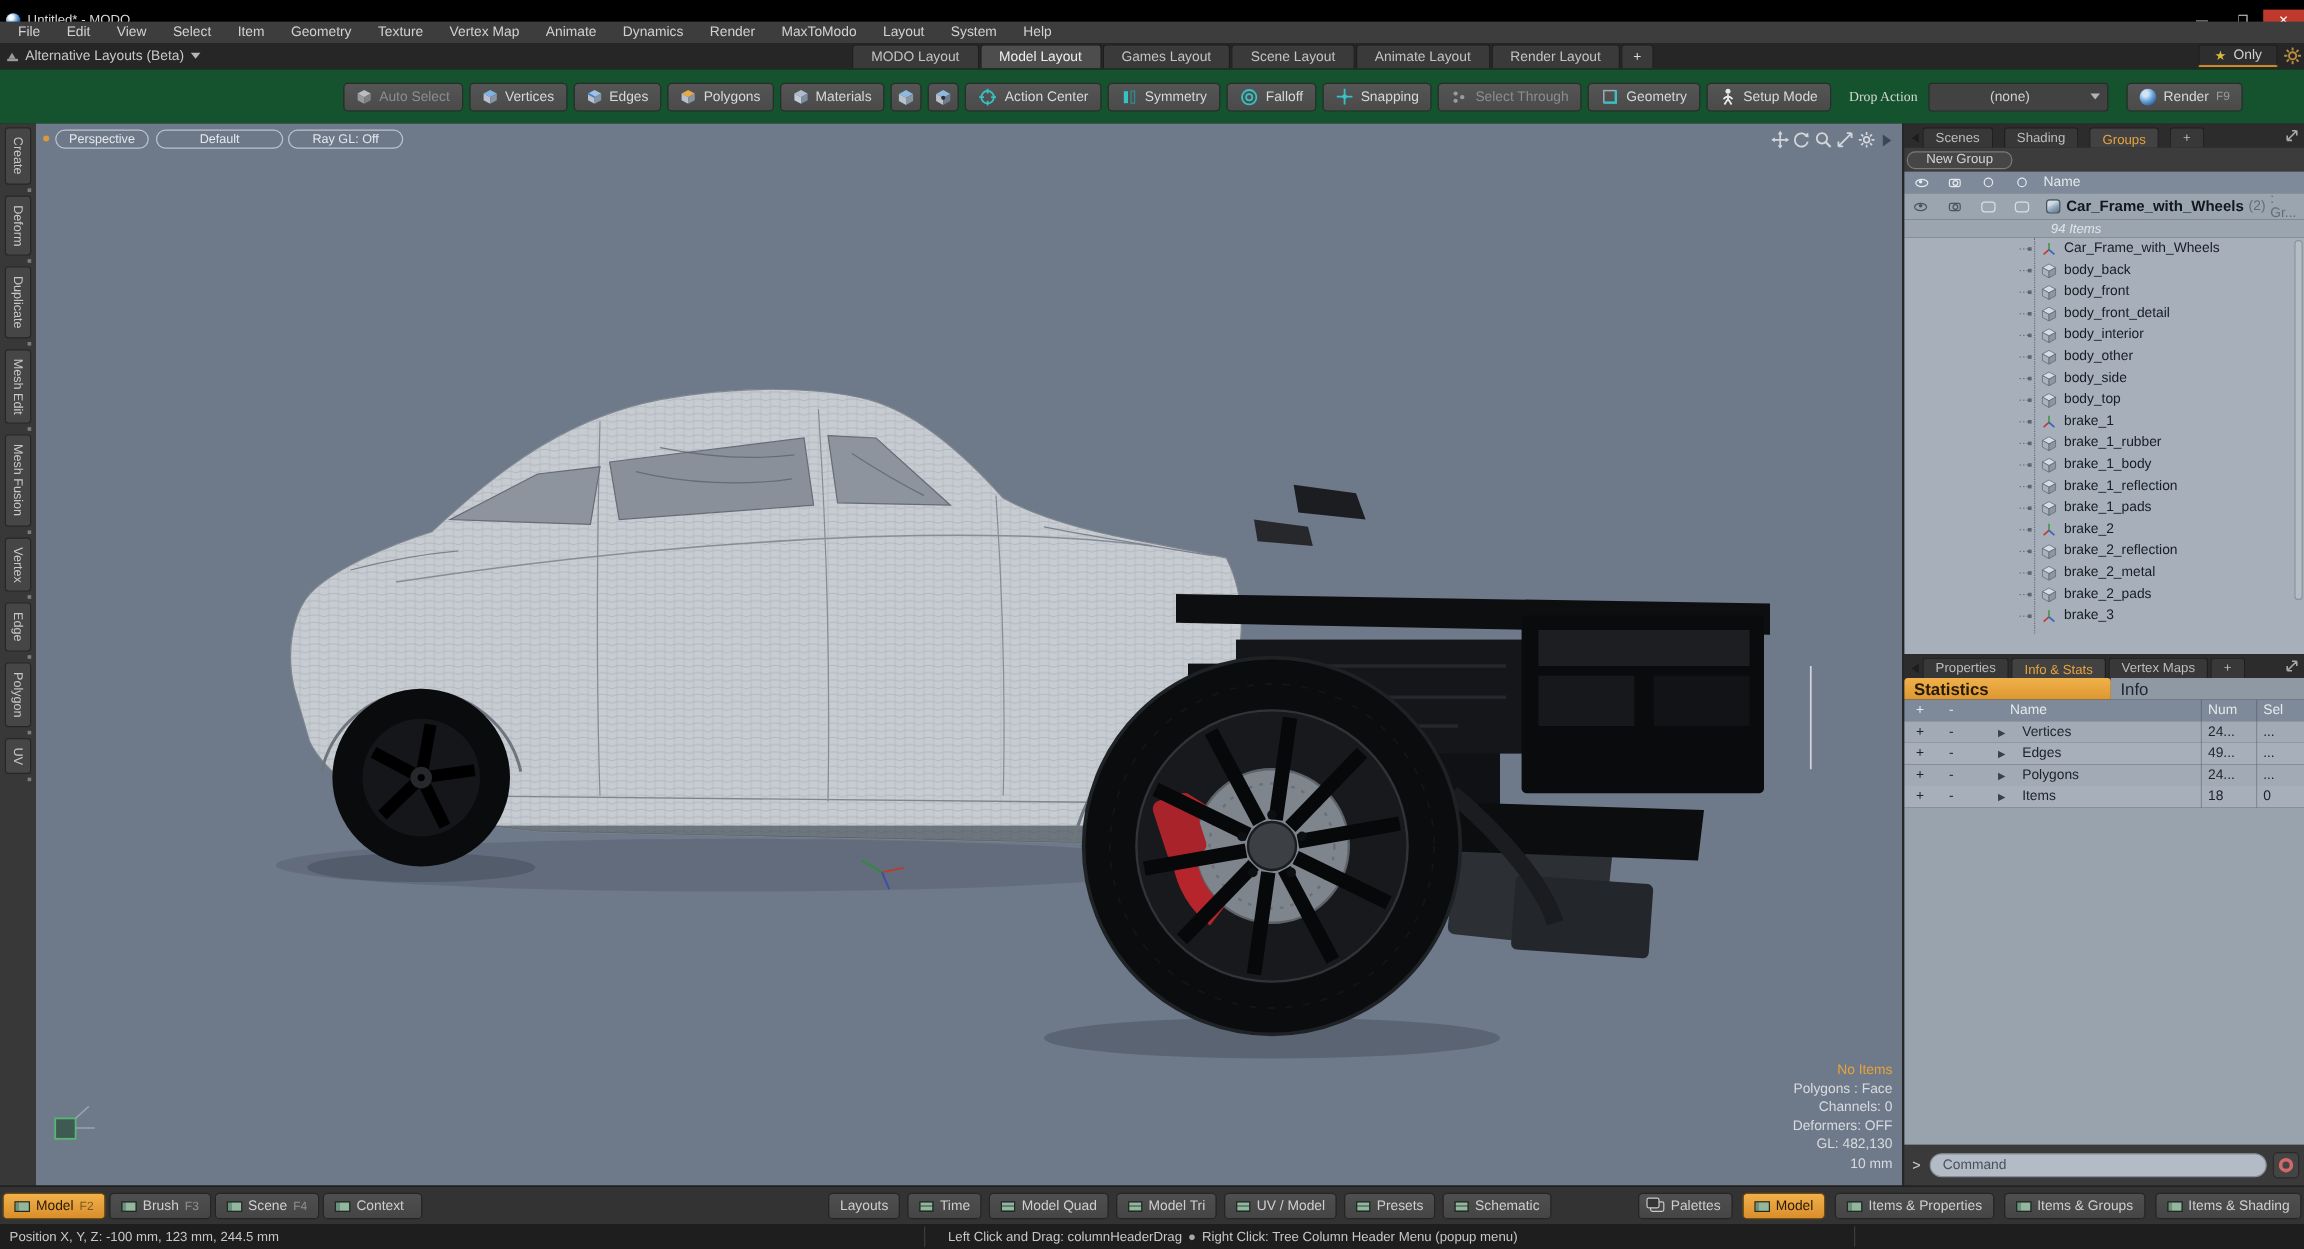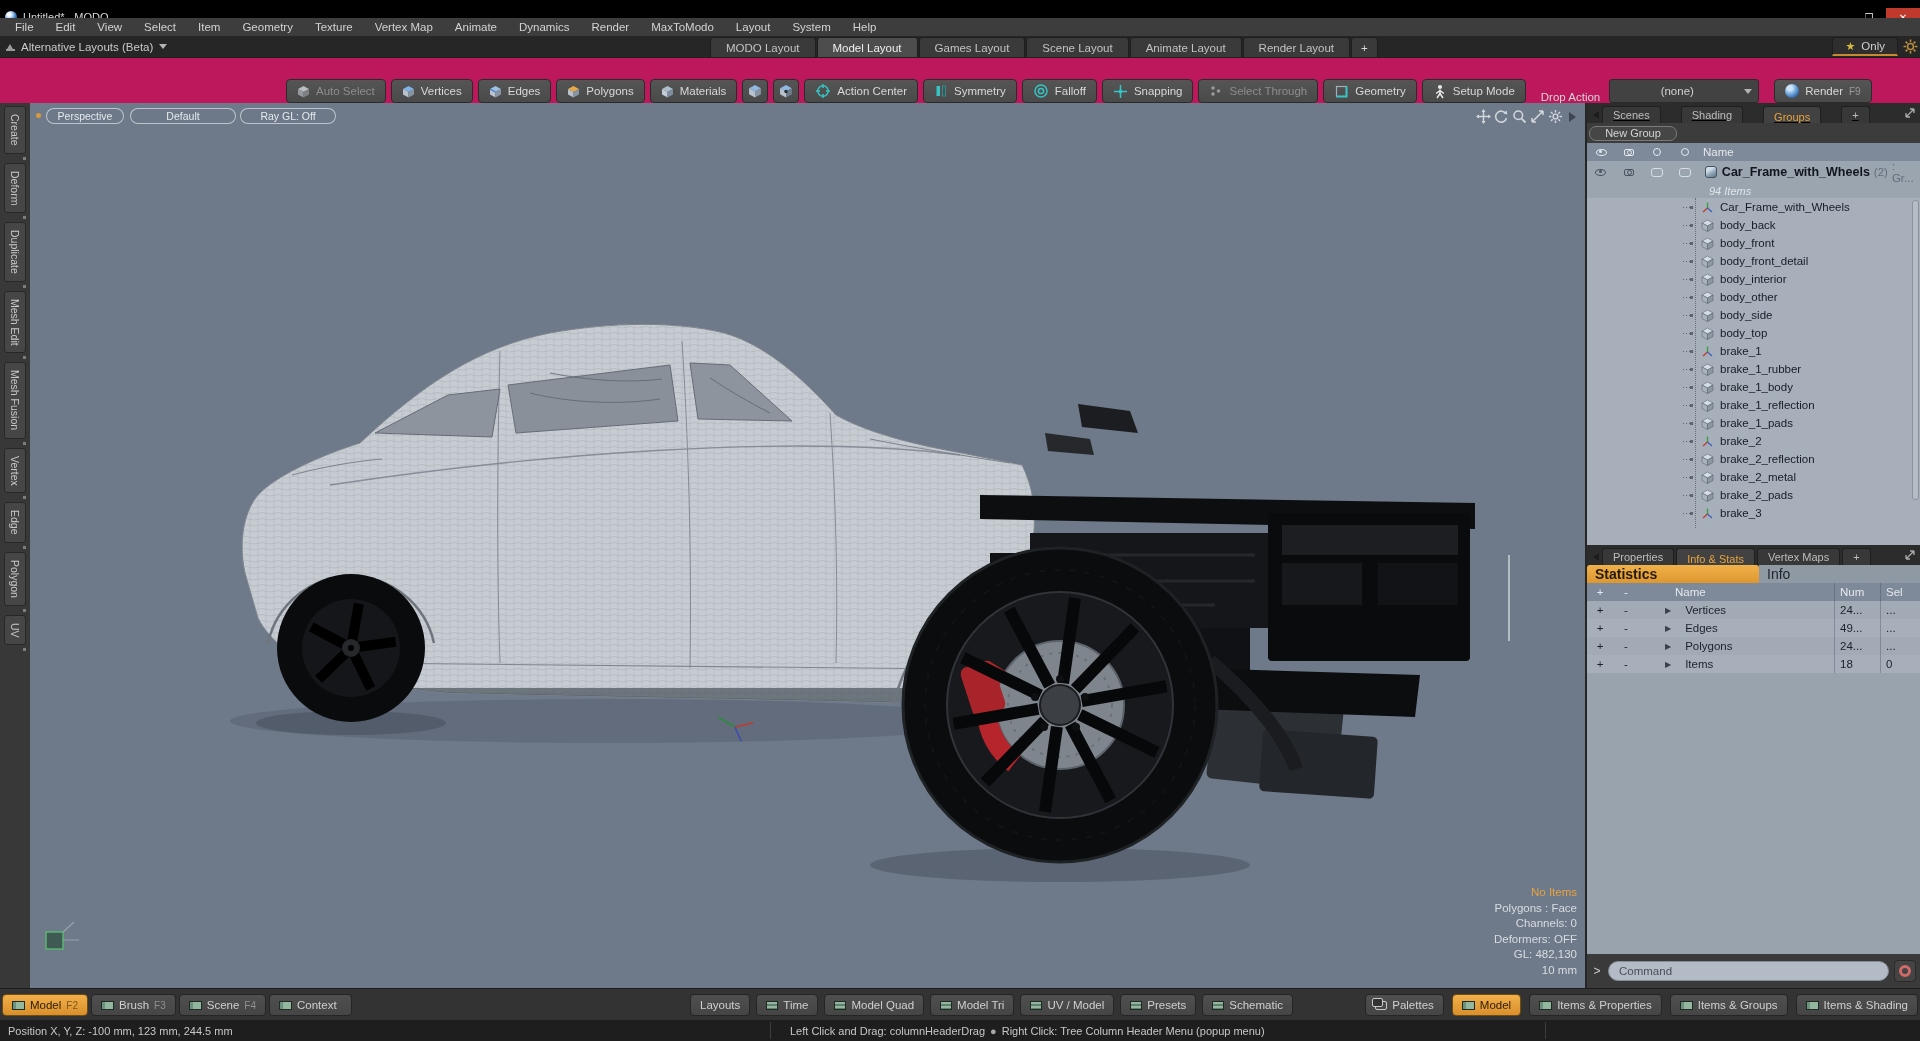--- a/index.html
+++ b/index.html
@@ -29,27 +29,27 @@
   .ltab{background:#3a3a3a;border:1px solid #1e1e1e;border-bottom:none;color:#c3c3c3;font-size:11.5px;
     padding:0 15px;display:flex;align-items:center;margin-right:1px;border-radius:3px 3px 0 0;}
   .ltab.active{background:#4d4d4d;color:#efefef;}
   .ltab.plus{padding:0 9px;color:#dcdcdc;}
   #only-btn{position:absolute;right:22px;top:1px;height:19px;background:#2e2e2e;border:1px solid #1d1d1d;border-bottom:2px solid #c98a2e;
     border-radius:3px 3px 0 0;display:flex;align-items:center;gap:6px;padding:0 12px;color:#cfcfcf;font-size:11.5px;}
   .star{color:#d6b93c;font-size:11px;}
   #gearTop{position:absolute;right:2px;top:3px;}
 
   
-  #toolbar{position:absolute;top:57px;left:0;right:0;height:46px;background:#be185d;border-top:1px solid #202020;
-    display:flex;align-items:flex-end;padding-left:286px;gap:5px;}
+  #toolbar{position:absolute;top:57px;left:0;right:0;height:46px;background:#14532d;border-top:1px solid #202020;
+    display:flex;align-items:center;padding-left:286px;gap:5px;}
   .tbtn{background:linear-gradient(#555,#4a4a4a);border:1px solid #2b2b2b;border-radius:4px;height:24px;
     display:flex;align-items:center;gap:6px;padding:0 10px;color:#d8d8d8;font-size:11.5px;white-space:nowrap;}
   .tbtn.mini{padding:0 5px;}
   .tbtn .grayed{color:#8d8d8d;}
-  .tb-label{color:#d6d6d6;font-size:11.5px;margin:0 4px 0 10px;white-space:nowrap;}
+  .tb-label{color:#d6d6d6;font-size:11.5px;margin:0 4px 0 10px;white-space:nowrap;font-family:Liberation Serif, serif;}
   .dropdown{width:150px;height:24px;background:#424242;border:1px solid #2a2a2a;border-radius:3px;display:flex;align-items:center;color:#d0d0d0;font-size:11.5px;}
   .dropdown .dd-val{flex:1;text-align:center;}
   .dd-arrow{width:0;height:0;border:4px solid transparent;border-top:5px solid #b3b3b3;margin:4px 6px 0 0;}
   .render-btn{margin-left:10px;}
   .sphere{width:14px;height:14px;border-radius:50%;background:radial-gradient(circle at 35% 30%,#cfe4f7 0 18%,#6fa7dd 45%,#2b5c95 80%);}
   .fkey{color:#9a9a9a;font-size:10px;}
 
   
   #main{position:absolute;top:103px;left:0;right:0;height:885px;}
   
@@ -582,21 +582,21 @@
             <rect x="2" y="14" width="17" height="17" fill="#3f5a52" stroke="#58b573" stroke-width="1.5"></rect>
             <path d="M19 22h16M19 14L30 4" stroke="#9aa3ae" stroke-width="1.2" fill="none"></path>
           </svg>
       </span>
     </div>
 
     <div id="rightpanel">
 
       <div class="r-tabs">
         <span class="coll-arrow"></span>
-        <div style="display:flex;gap:20px;align-items:flex-end;text-decoration:underline;">
+        <div style="display:flex;gap:9px;align-items:flex-end;">
 
         <div class="r-tab">
               <span>Scenes</span>
             </div>
             <div class="r-tab">
               <span>Shading</span>
             </div>
             <div class="r-tab active">
               <span>Groups</span>
             </div>

